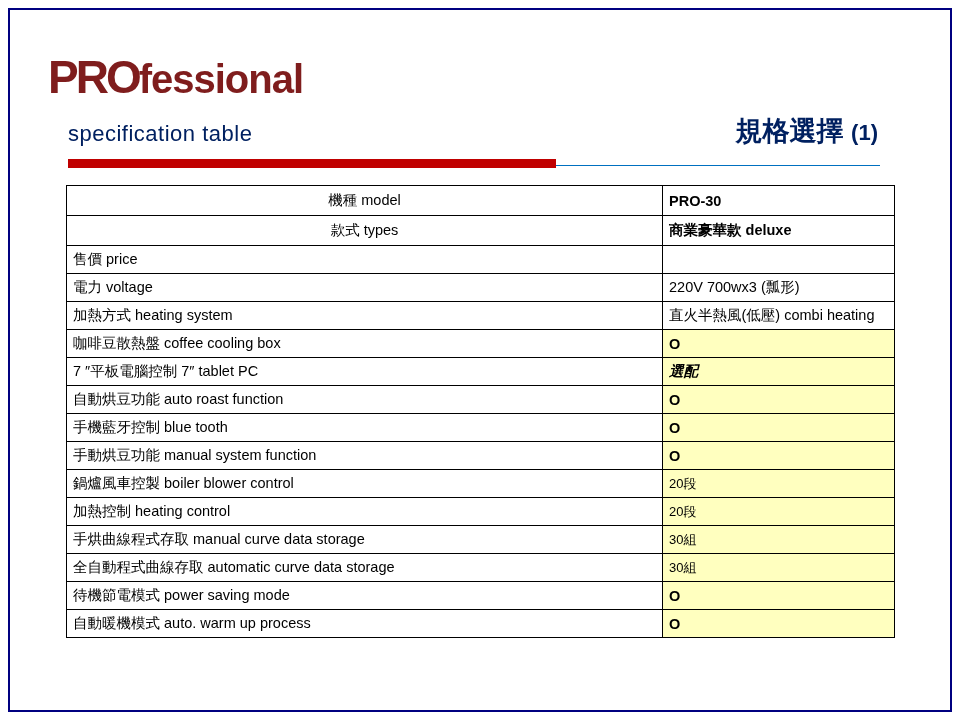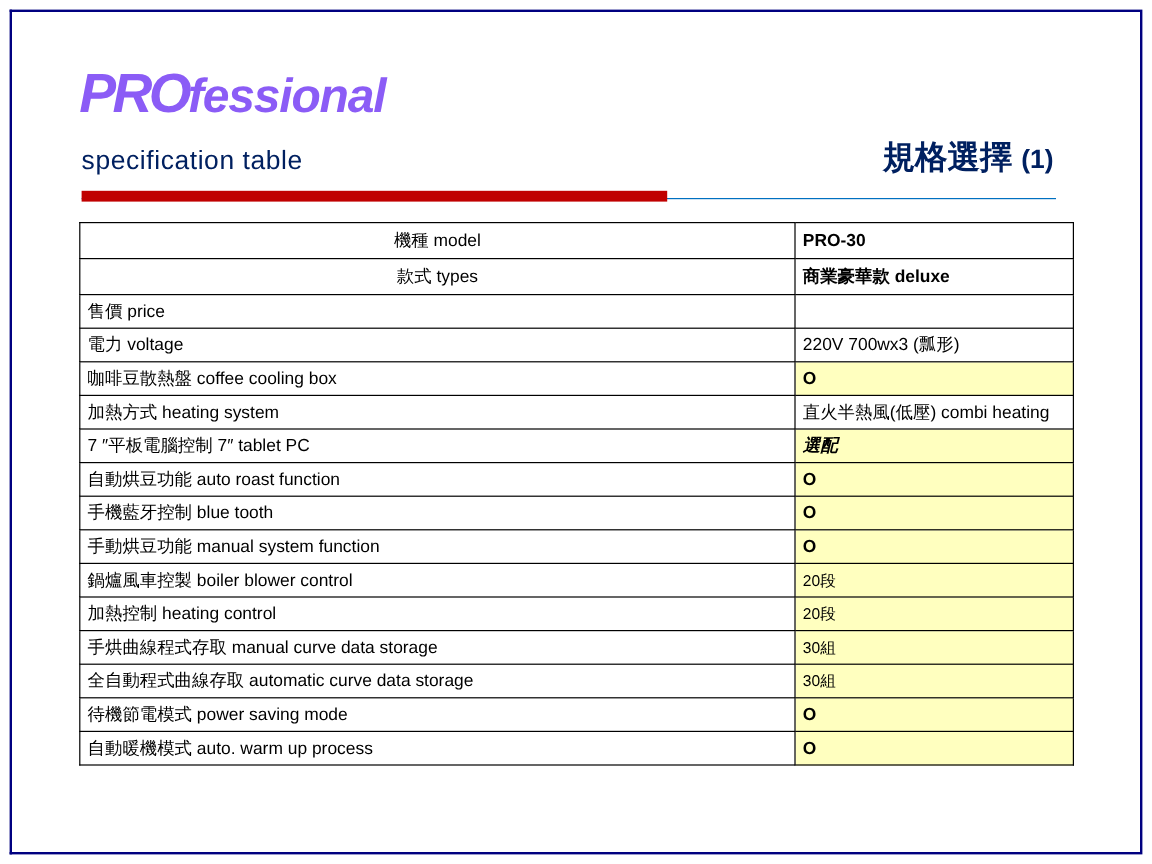--- a/index.html
+++ b/index.html
@@ -43,27 +43,26 @@
   .frame-bottom {
     position: absolute;
     left: 8px; top: 710px;
     width: 942px; height: 0;
     border-top: 2px solid #000080;
   }
 
   
   .logo {
     position: absolute;
-    left: 66px;
+    left: 48px;
     top: 50px;
     font-family: "Liberation Sans", sans-serif;
     font-size: 40px;
     font-weight: bold;
-    font-style: italic;
-    color: #8b5cf6;
+    color: #7f1d1d;
     letter-spacing: -1px;
     white-space: nowrap;
   }
   .logo .pro {
     font-size: 46px;
     letter-spacing: -3px;
   }
   .spec-title {
     position: absolute;
     left: 68px;
@@ -206,28 +205,28 @@
       </tr>
       <tr>
         <td class="label">售價  price</td>
         <td class="val"></td>
       </tr>
       <tr>
         <td class="label">電力  voltage</td>
         <td class="val">220V 700wx3 (瓢形)</td>
       </tr>
       <tr>
-        <td class="label">咖啡豆散熱盤  coffee cooling box</td>
-        <td class="val yellow">O</td>
-      </tr>
-      <tr>
         <td class="label">加熱方式  heating system</td>
         <td class="val">直火半熱風(低壓) combi heating</td>
       </tr>
       <tr>
+        <td class="label">咖啡豆散熱盤  coffee cooling box</td>
+        <td class="val yellow">O</td>
+      </tr>
+      <tr>
         <td class="label">7 ″平板電腦控制  7″ tablet PC</td>
         <td class="val yellow val-dark">選配</td>
       </tr>
       <tr>
         <td class="label">自動烘豆功能  auto roast function</td>
         <td class="val yellow">O</td>
       </tr>
       <tr>
         <td class="label">手機藍牙控制  blue tooth</td>
         <td class="val yellow">O</td>

